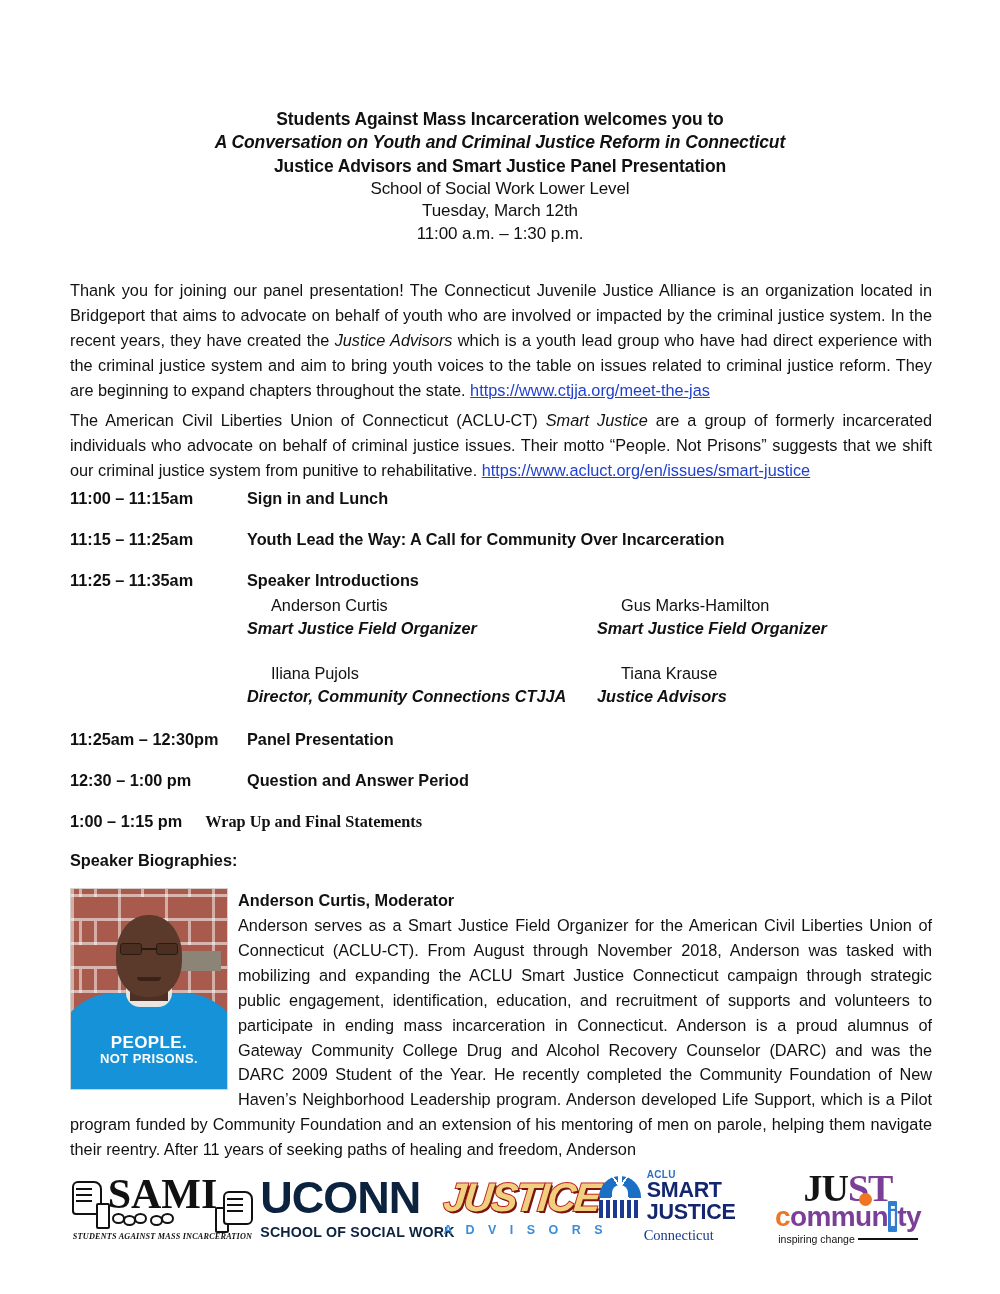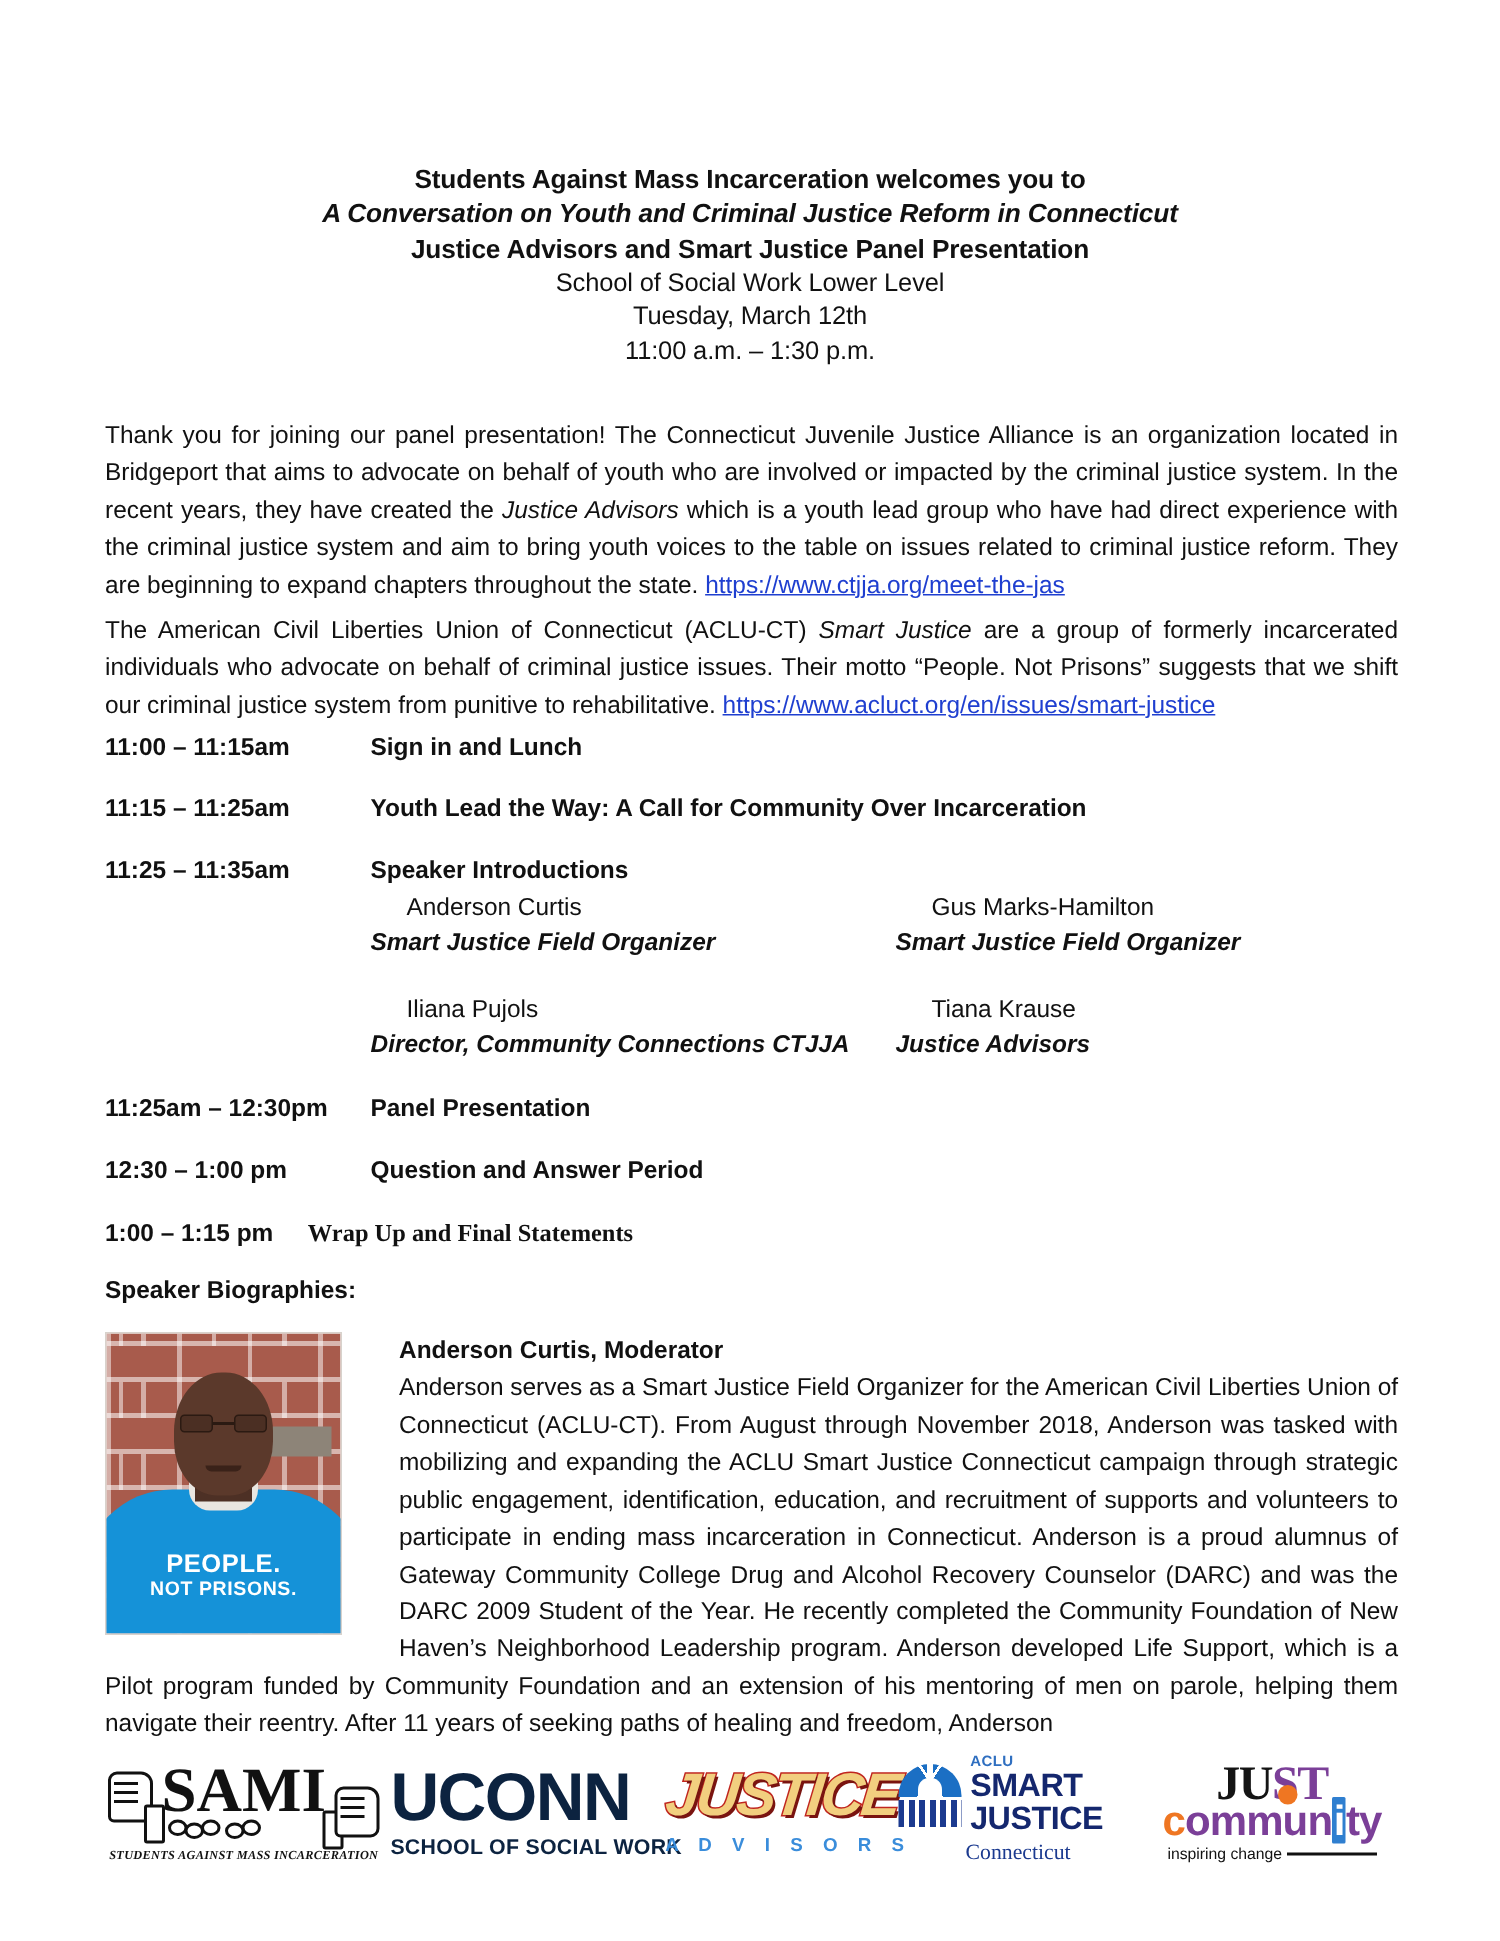--- a/index.html
+++ b/index.html
@@ -126,21 +126,21 @@
   .bio-block {
     position: absolute;
     left: 70px;
     top: 888px;
     width: 862px;
   }
   .bio-photo {
     float: left;
     width: 158px;
     height: 202px;
-    margin-right: 38px;
+    margin-right: 10px;
     position: relative;
     overflow: hidden;
     border: 1px solid #d8d2cc;
     box-sizing: border-box;
   }
   .bio-text {
     font-size: 16.3px;
     line-height: 1.53;
     text-align: justify;
     text-justify: inter-word;
@@ -463,21 +463,21 @@
     color: #1b3a8f;
     text-align: center;
     margin-top: 3px;
   }
 
   
   .logo-jc { width: 168px; text-align: center; }
   .jc-top {
     font-family: "Liberation Serif", serif;
     font-weight: bold;
-    font-size: 32px;
+    font-size: 38px;
     line-height: 1;
     letter-spacing: -1px;
     position: relative;
     display: inline-block;
   }
   .jc-ju { color: #141414; }
   .jc-st { color: #7b3f98; }
   .jc-dot {
     position: absolute;
     right: 20px;

